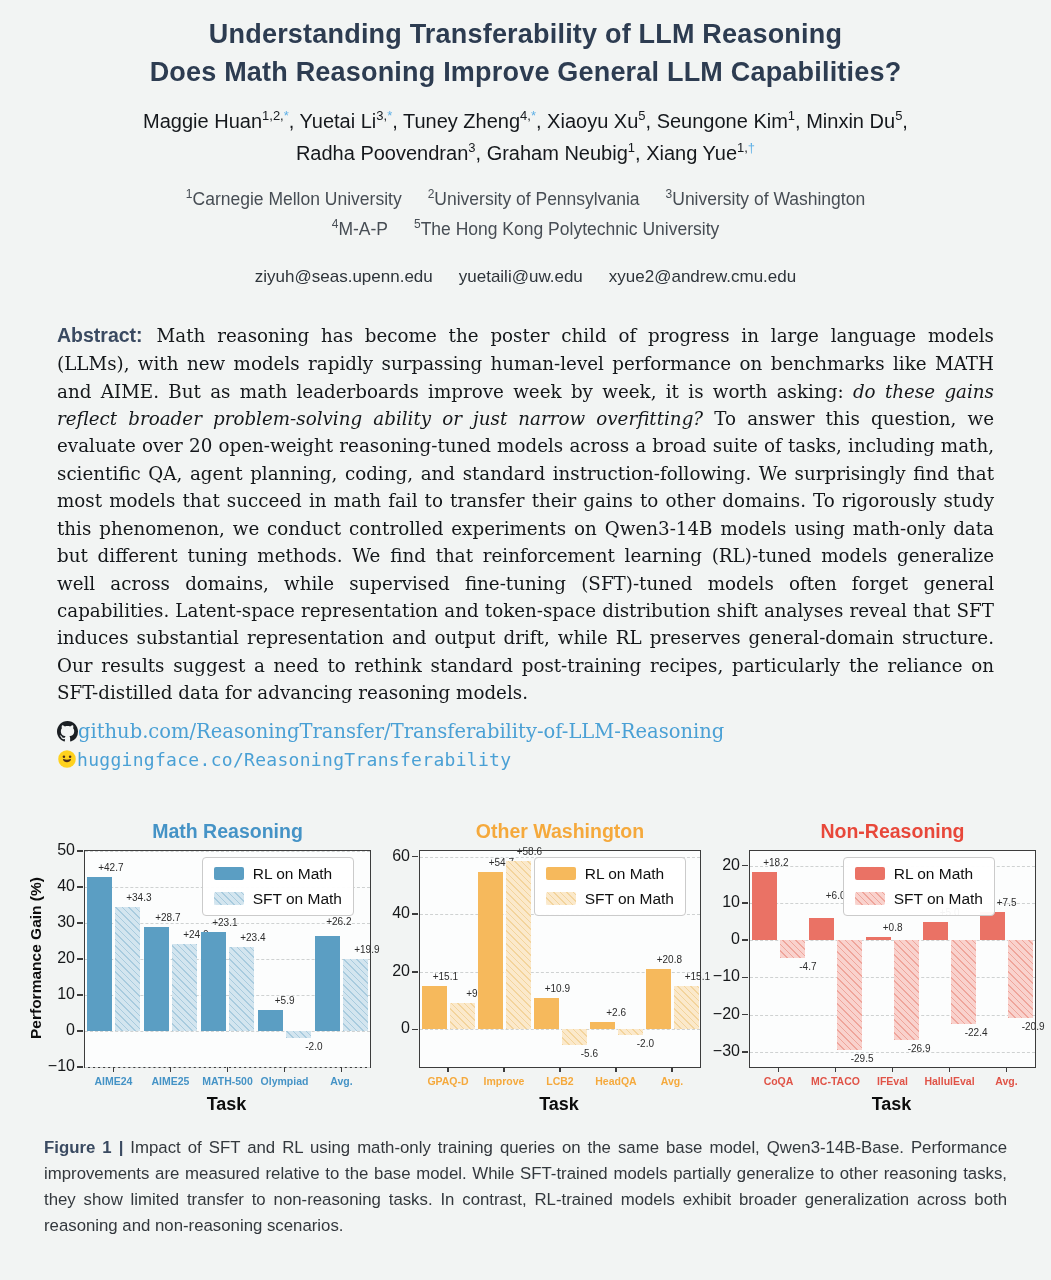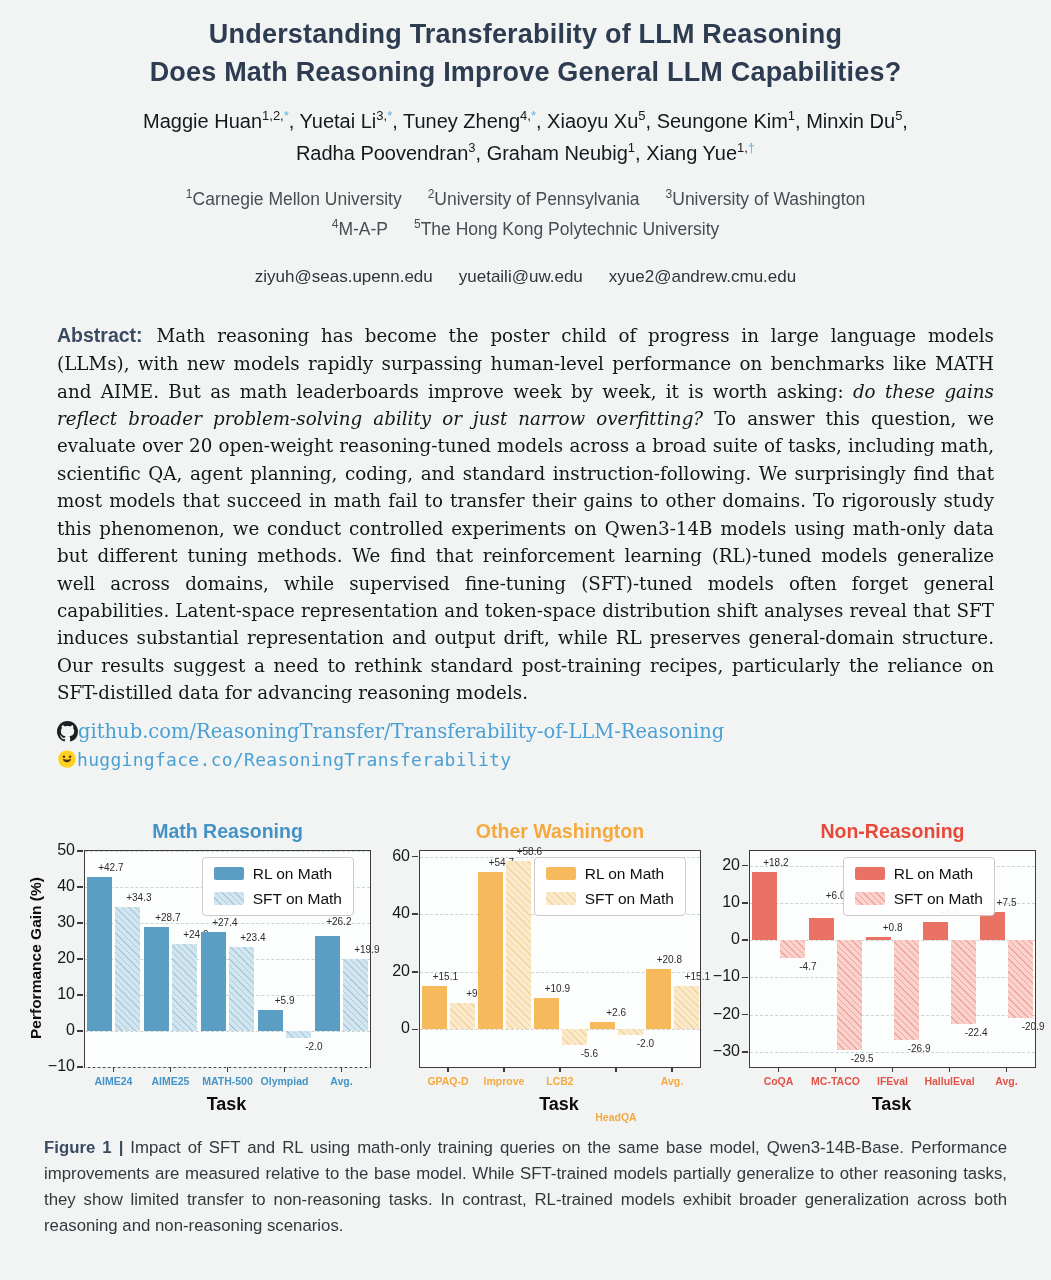--- a/index.html
+++ b/index.html
@@ -133,21 +133,21 @@
             <span class="bar-label" style="left: calc(10% - 10px); top: 41.52px;">+34.3</span>
             <span class="xtickmark" style="left: calc(30% - 0.8px);"></span>
             <span class="xticklabel" style="left: 30%; color: rgb(69, 147, 198);">AIME25</span>
             <div class="bar" style="left: calc(30% - 26.5px); background: rgb(91, 158, 195); top: 76.68px; height: 103.32px;"></div>
             <span class="bar-label" style="left: calc(30% - 38px); top: 61.68px;">+28.7</span>
             <div class="bar" style="left: calc(30% + 1.5px); background: repeating-linear-gradient(45deg, rgb(168, 203, 222) 0px, rgb(168, 203, 222) 1.3px, rgb(211, 229, 239) 1.3px, rgb(211, 229, 239) 4.6px); top: 93.6px; height: 86.4px;"></div>
             <span class="bar-label" style="left: calc(30% - 10px); top: 78.6px;">+24.0</span>
             <span class="xtickmark" style="left: calc(50% - 0.8px);"></span>
             <span class="xticklabel" style="left: 50%; color: rgb(69, 147, 198);">MATH-500</span>
             <div class="bar" style="left: calc(50% - 26.5px); background: rgb(91, 158, 195); top: 81.36px; height: 98.64px;"></div>
-            <span class="bar-label" style="left: calc(50% - 38px); top: 66.36px;">+27.4</span>
+            <span class="bar-label" style="left: calc(50% - 38px); top: 66.36px;">+23.1</span>
             <div class="bar" style="left: calc(50% + 1.5px); background: repeating-linear-gradient(45deg, rgb(168, 203, 222) 0px, rgb(168, 203, 222) 1.3px, rgb(211, 229, 239) 1.3px, rgb(211, 229, 239) 4.6px); top: 95.76px; height: 84.24px;"></div>
             <span class="bar-label" style="left: calc(50% - 10px); top: 80.76px;">+23.4</span>
             <span class="xtickmark" style="left: calc(70% - 0.8px);"></span>
             <span class="xticklabel" style="left: 70%; color: rgb(69, 147, 198);">Olympiad</span>
             <div class="bar" style="left: calc(70% - 26.5px); background: rgb(91, 158, 195); top: 158.76px; height: 21.24px;"></div>
             <span class="bar-label" style="left: calc(70% - 38px); top: 143.76px;">+5.9</span>
             <div class="bar" style="left: calc(70% + 1.5px); background: repeating-linear-gradient(45deg, rgb(168, 203, 222) 0px, rgb(168, 203, 222) 1.3px, rgb(211, 229, 239) 1.3px, rgb(211, 229, 239) 4.6px); top: 180px; height: 7.2px;"></div>
             <span class="bar-label" style="left: calc(70% - 10px); top: 190.2px;">-2.0</span>
             <span class="xtickmark" style="left: calc(90% - 0.8px);"></span>
             <span class="xticklabel" style="left: 90%; color: rgb(69, 147, 198);">Avg.</span>
@@ -199,21 +199,21 @@
             <span class="bar-label" style="left: calc(30% - 38px); top: 6.024px;">+54.7</span>
             <div class="bar" style="left: calc(30% + 1.5px); background: repeating-linear-gradient(45deg, rgb(243, 212, 156) 0px, rgb(243, 212, 156) 1.3px, rgb(251, 233, 203) 1.3px, rgb(251, 233, 203) 4.6px); top: 9.792px; height: 168.768px;"></div>
             <span class="bar-label" style="left: calc(30% - 10px); top: -5.208px;">+58.6</span>
             <span class="xtickmark" style="left: calc(50% - 0.8px);"></span>
             <span class="xticklabel" style="left: 50%; color: rgb(245, 169, 60);">LCB2</span>
             <div class="bar" style="left: calc(50% - 26.5px); background: rgb(246, 185, 92); top: 147.168px; height: 31.392px;"></div>
             <span class="bar-label" style="left: calc(50% - 38px); top: 132.168px;">+10.9</span>
             <div class="bar" style="left: calc(50% + 1.5px); background: repeating-linear-gradient(45deg, rgb(243, 212, 156) 0px, rgb(243, 212, 156) 1.3px, rgb(251, 233, 203) 1.3px, rgb(251, 233, 203) 4.6px); top: 178.56px; height: 16.128px;"></div>
             <span class="bar-label" style="left: calc(50% - 10px); top: 197.688px;">-5.6</span>
             <span class="xtickmark" style="left: calc(70% - 0.8px);"></span>
-            <span class="xticklabel" style="left: 70%; color: rgb(245, 169, 60); margin-top: 36px;">HeadQA</span>
+            <span class="xticklabel" style="left: 70%; color: rgb(245, 169, 60);">HeadQA</span>
             <div class="bar" style="left: calc(70% - 26.5px); background: rgb(246, 185, 92); top: 171.072px; height: 7.488px;"></div>
             <span class="bar-label" style="left: calc(70% - 38px); top: 156.072px;">+2.6</span>
             <div class="bar" style="left: calc(70% + 1.5px); background: repeating-linear-gradient(45deg, rgb(243, 212, 156) 0px, rgb(243, 212, 156) 1.3px, rgb(251, 233, 203) 1.3px, rgb(251, 233, 203) 4.6px); top: 178.56px; height: 5.76px;"></div>
             <span class="bar-label" style="left: calc(70% - 10px); top: 187.32px;">-2.0</span>
             <span class="xtickmark" style="left: calc(90% - 0.8px);"></span>
             <span class="xticklabel" style="left: 90%; color: rgb(245, 169, 60);">Avg.</span>
             <div class="bar" style="left: calc(90% - 26.5px); background: rgb(246, 185, 92); top: 118.656px; height: 59.904px;"></div>
             <span class="bar-label" style="left: calc(90% - 38px); top: 103.656px;">+20.8</span>
             <div class="bar" style="left: calc(90% + 1.5px); background: repeating-linear-gradient(45deg, rgb(243, 212, 156) 0px, rgb(243, 212, 156) 1.3px, rgb(251, 233, 203) 1.3px, rgb(251, 233, 203) 4.6px); top: 135.072px; height: 43.488px;"></div>
             <span class="bar-label" style="left: calc(90% - 10px); top: 120.072px;">+15.1</span>

